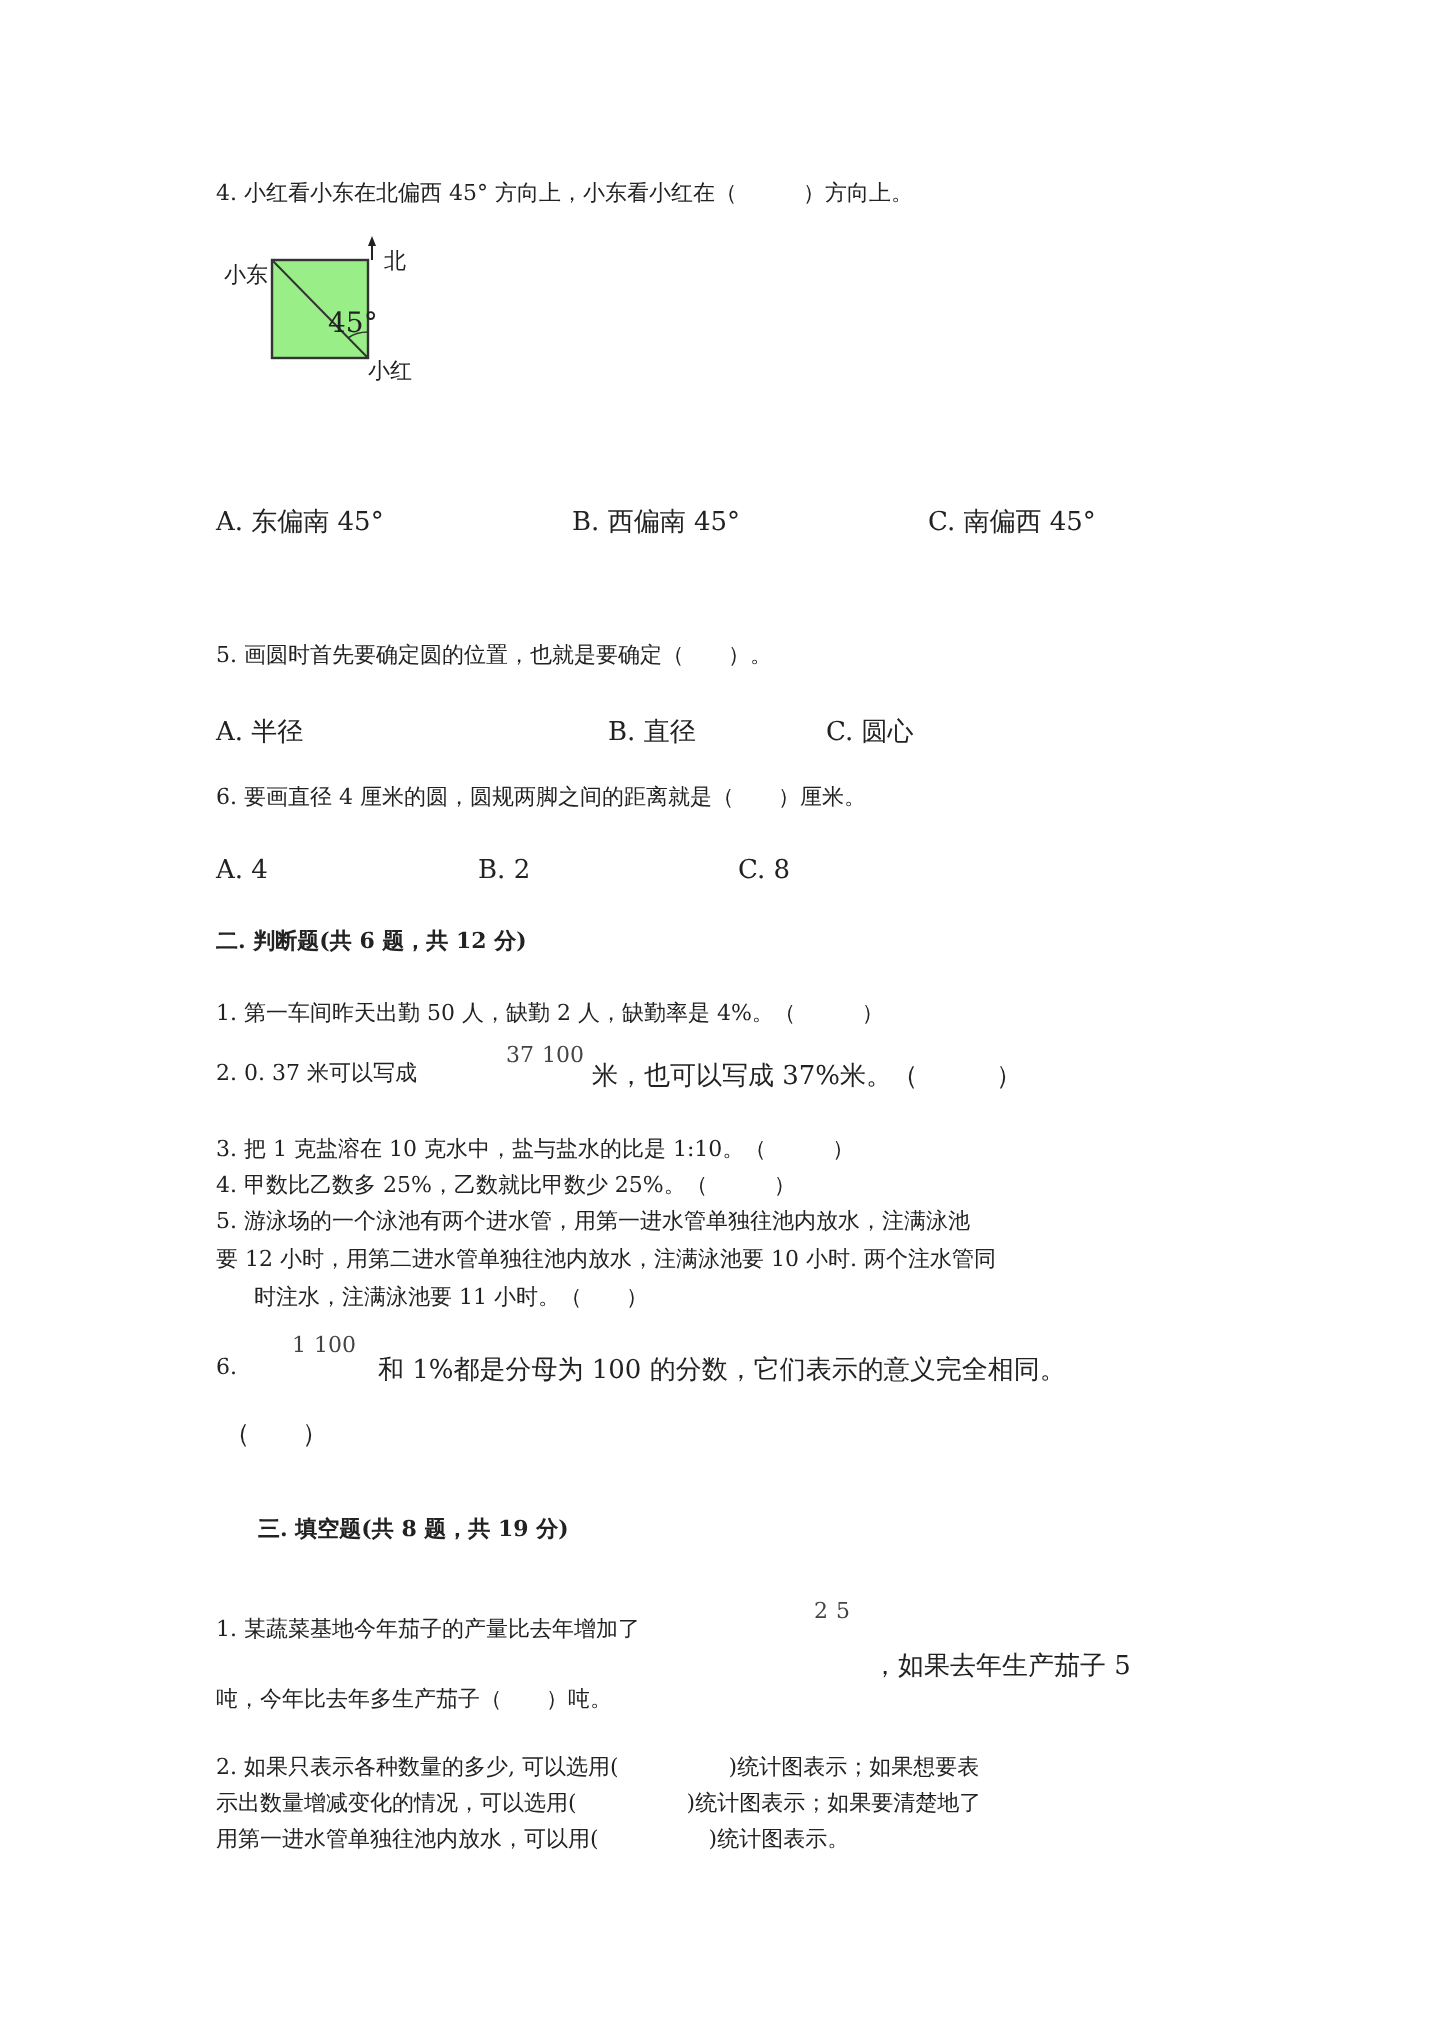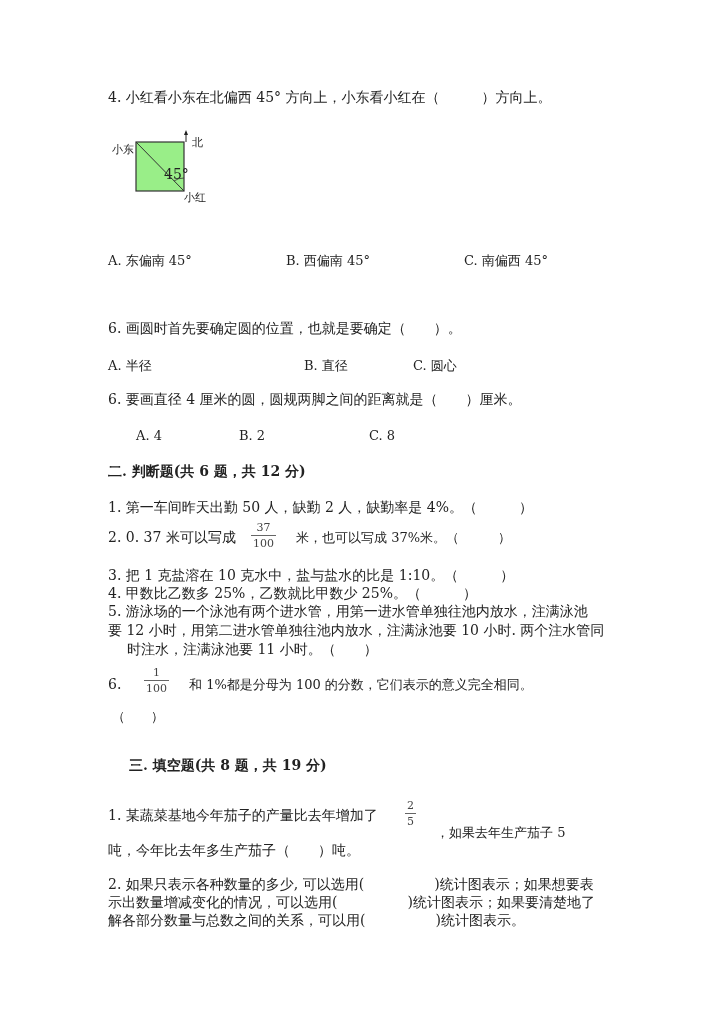--- a/index.html
+++ b/index.html
@@ -1,57 +1,57 @@
 <!DOCTYPE html>
 <html><head>
 <meta charset="utf-8">
 <style>
   html, body { margin: 0; padding: 0; background: #ffffff; }
   body { width: 720px; height: 1018px; position: relative; overflow: hidden;
          font-family: "DejaVu Serif", "Liberation Serif", serif; color: #222; font-size: 13px; }
   .abs { position: absolute; white-space: nowrap; }
-  .line { position: absolute; left: 108px; white-space: nowrap; font-size: 14px; line-height: 16px; }
+  .line { position: absolute; left: 108px; white-space: nowrap; font-size: 11px; line-height: 16px; }
   .bold { font-weight: bold; }
-  .frac { position: absolute; display: inline-flex; flex-direction: column; align-items: center;
+  .frac { position: absolute; display: inline-flex; flex-direction: row; align-items: center;
           font-size: 11px; line-height: 13px; color: #444; }
   .frac .num { padding: 0 2px; }
   .frac .bar { width: 100%; border-top: 1px solid #666; margin: 1px 0; }
   .opt { position: absolute; white-space: nowrap; font-size: 13px; }
   .diagram-label { position: absolute; font-size: 11px; white-space: nowrap; }
 </style>
 </head>
 <body>
 
 <div class="line" style="top:89px;">4. 小红看小东在北偏西 45° 方向上，小东看小红在（　　　）方向上。</div>
 
-<div style="position:absolute; left:100px; top:128px; width:120px; height:80px;">
+<div style="position:absolute; left:100px; top:116px; width:120px; height:80px;">
   <svg width="120" height="80" style="position:absolute; left:0; top:0;">
     <rect x="36" y="14" width="48" height="49" fill="#99ee88" stroke="#333" stroke-width="1.2"></rect>
     <line x1="36" y1="14" x2="84" y2="63" stroke="#333" stroke-width="1"></line>
     <path d="M 74 53 Q 78 50 84 50" fill="none" stroke="#333" stroke-width="0.8"></path>
     <line x1="86" y1="14" x2="86" y2="4" stroke="#222" stroke-width="1"></line>
     <polygon points="86,2 84,7 88,7" fill="#222"></polygon>
   </svg>
   <span class="diagram-label" style="left:12px; top:14px;">小东</span>
   <span class="diagram-label" style="left:92px; top:7px;">北</span>
   <span class="diagram-label" style="left:64px; top:38px; font-size:14px;">45°</span>
   <span class="diagram-label" style="left:84px; top:62px;">小红</span>
 </div>
 
 <div class="opt" style="left:108px; top:252px;">A. 东偏南 45°</div>
 <div class="opt" style="left:286px; top:252px;">B. 西偏南 45°</div>
 <div class="opt" style="left:464px; top:252px;text-align:center;">C. 南偏西 45°</div>
 
-<div class="line" style="top:320px;">6. 画圆时首先要确定圆的位置，也就是要确定（　　）。</div>
+<div class="line" style="top:320px;">5. 画圆时首先要确定圆的位置，也就是要确定（　　）。</div>
 <div class="opt" style="left:108px; top:357px;">A. 半径</div>
 <div class="opt" style="left:260px; top:357px;margin-left:44px;">B. 直径</div>
 <div class="opt" style="left:413px; top:357px;">C. 圆心</div>
 
 <div class="line" style="top:391px;">6. 要画直径 4 厘米的圆，圆规两脚之间的距离就是（　　）厘米。</div>
-<div class="opt" style="left:108px; top:428px;margin-left:28px;">A. 4</div>
+<div class="opt" style="left:108px; top:428px;">A. 4</div>
 <div class="opt" style="left:239px; top:428px;">B. 2</div>
 <div class="opt" style="left:369px; top:428px;">C. 8</div>
 
 <div class="line bold" style="top:463px;">二. 判断题(共 6 题，共 12 分)</div>
 <div class="line" style="top:499px;">1. 第一车间昨天出勤 50 人，缺勤 2 人，缺勤率是 4%。（　　　）</div>
 
 <div class="line" style="top:529px;">2. 0. 37 米可以写成</div>
 <div class="frac" style="left:251px; top:521px;">
   <span class="num">37</span>
   <span class="bar"></span>
@@ -79,13 +79,13 @@
 <div class="frac" style="left:405px; top:799px;">
   <span class="num">2</span>
   <span class="bar"></span>
   <span class="num">5</span>
 </div>
 <div class="abs" style="left:436px; top:807px;margin-top:17px;">，如果去年生产茄子 5</div>
 <div class="line" style="top:842px;">吨，今年比去年多生产茄子（　　）吨。</div>
 
 <div class="line" style="top:876px;">2. 如果只表示各种数量的多少, 可以选用(　　　　　)统计图表示；如果想要表</div>
 <div class="line" style="top:894px;">示出数量增减变化的情况，可以选用(　　　　　)统计图表示；如果要清楚地了</div>
-<div class="line" style="top:912px;">解各部分数量与总数之间的关系，可以用(　　　　　)统计图表示。</div>
+<div class="line" style="top:912px;">用第一进水管单独往池内放水，可以用(　　　　　)统计图表示。</div>
 
 </body></html>

